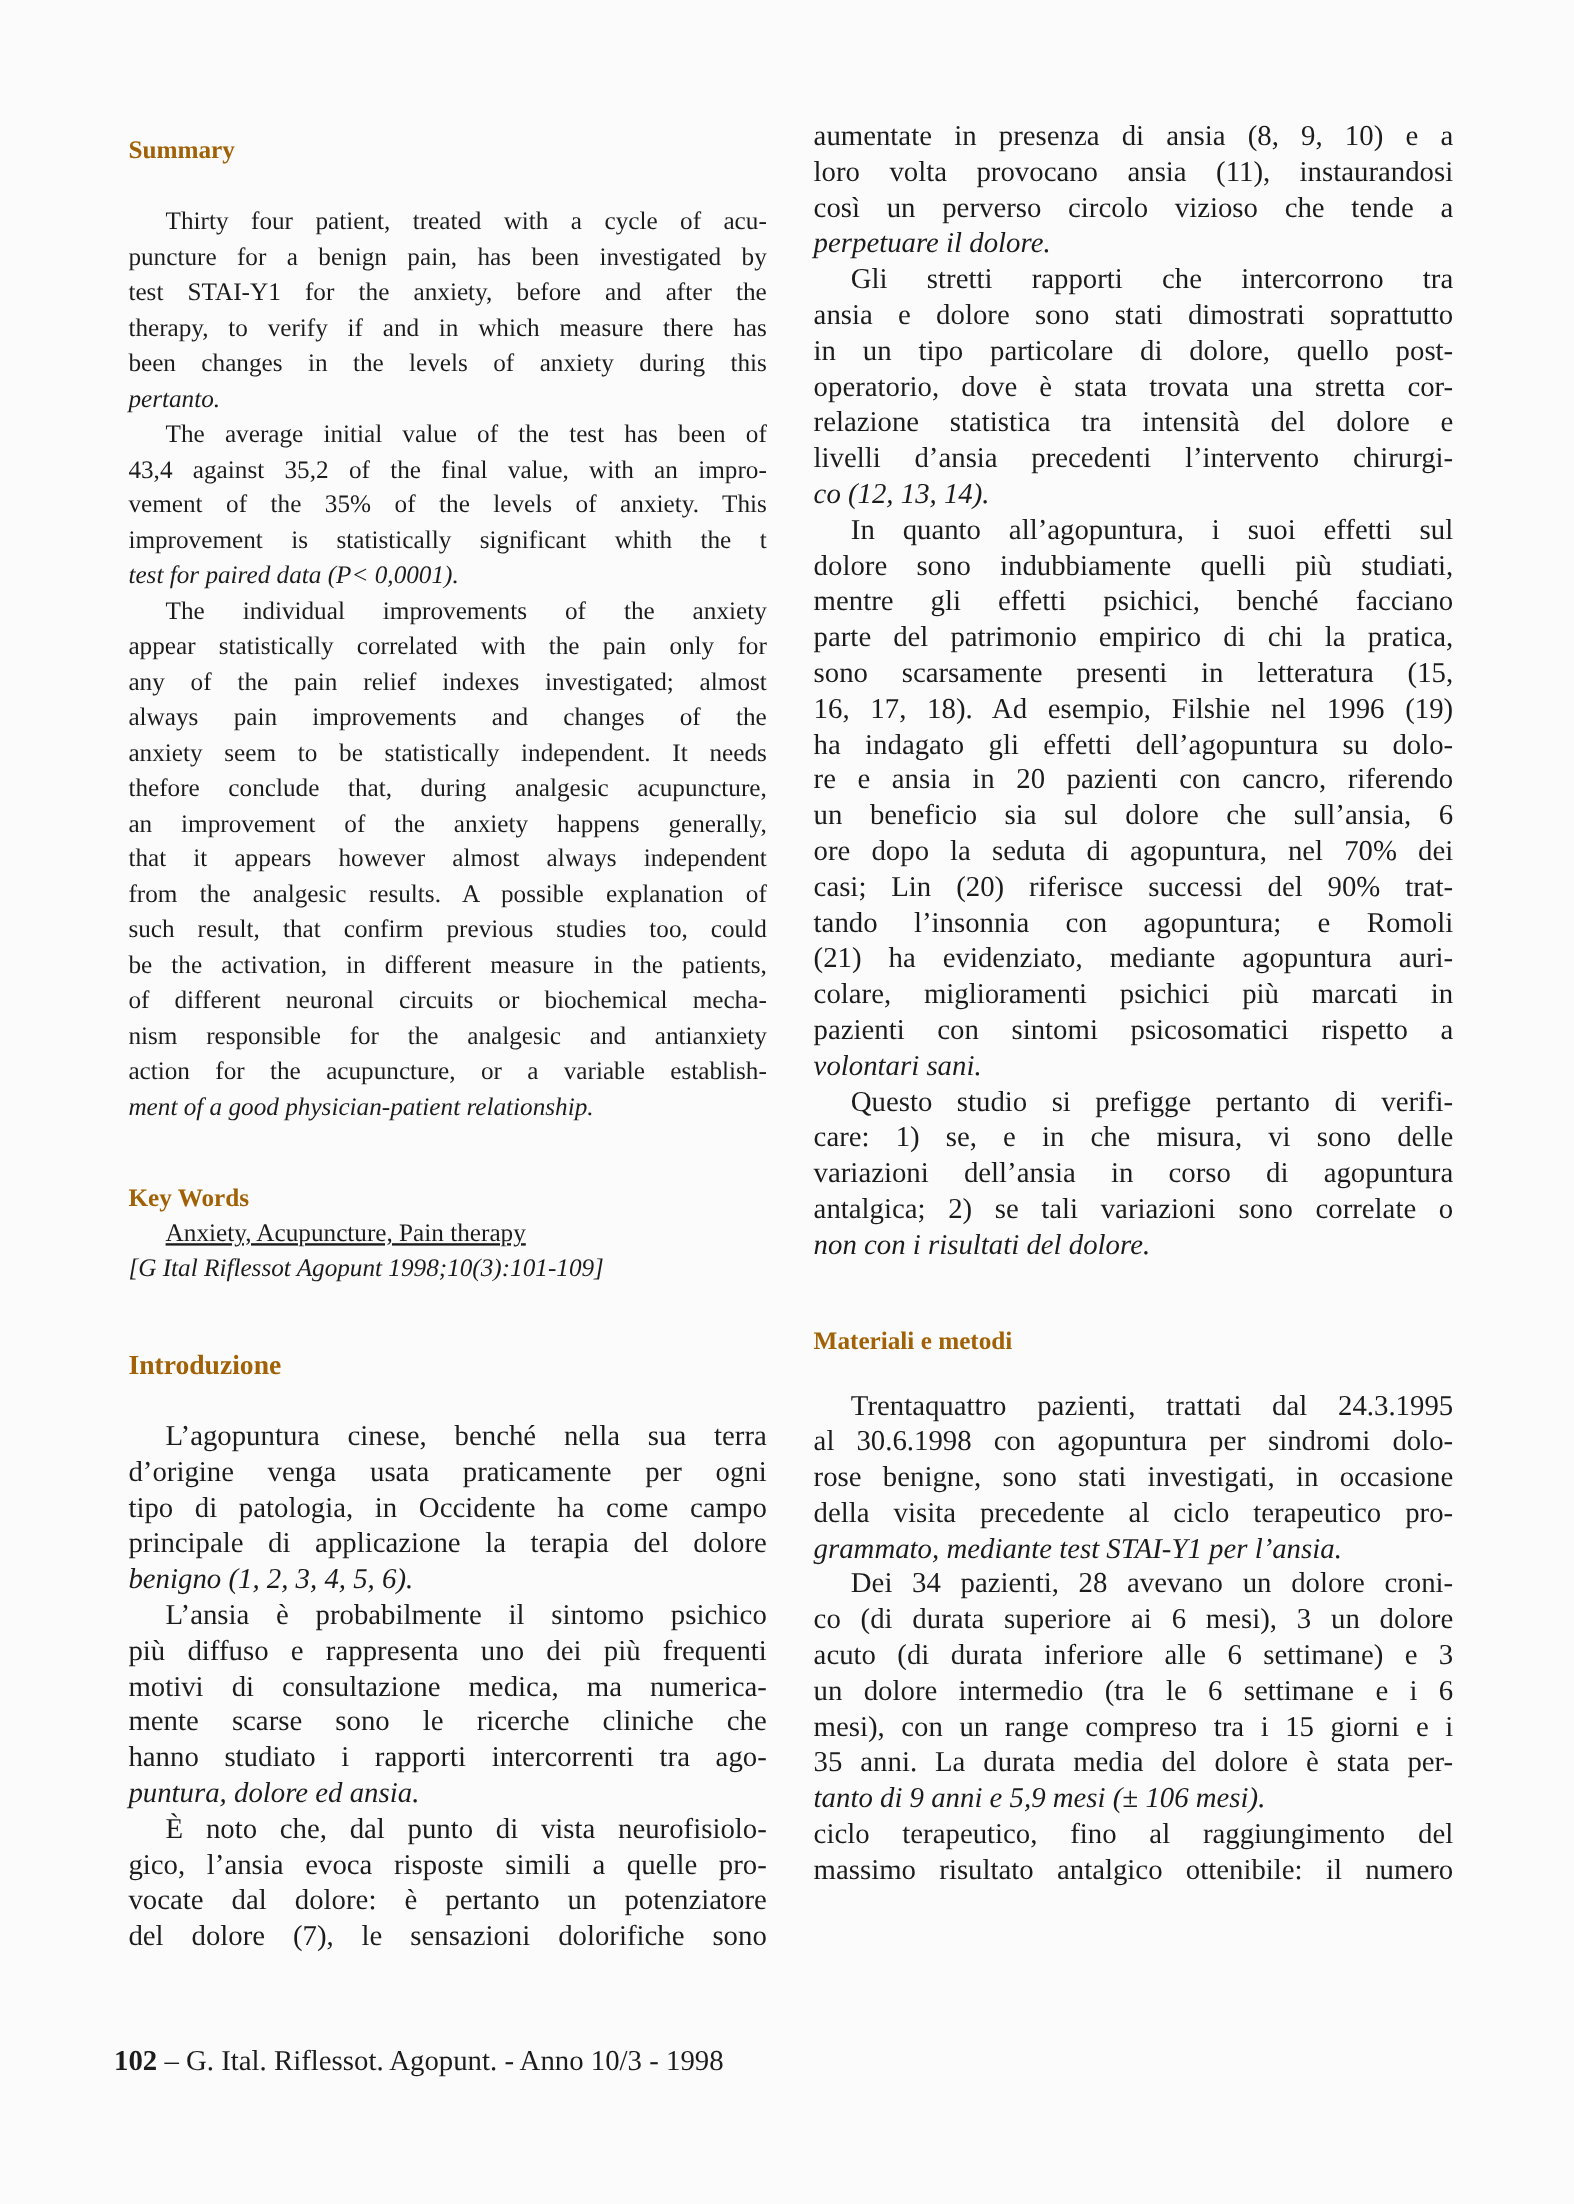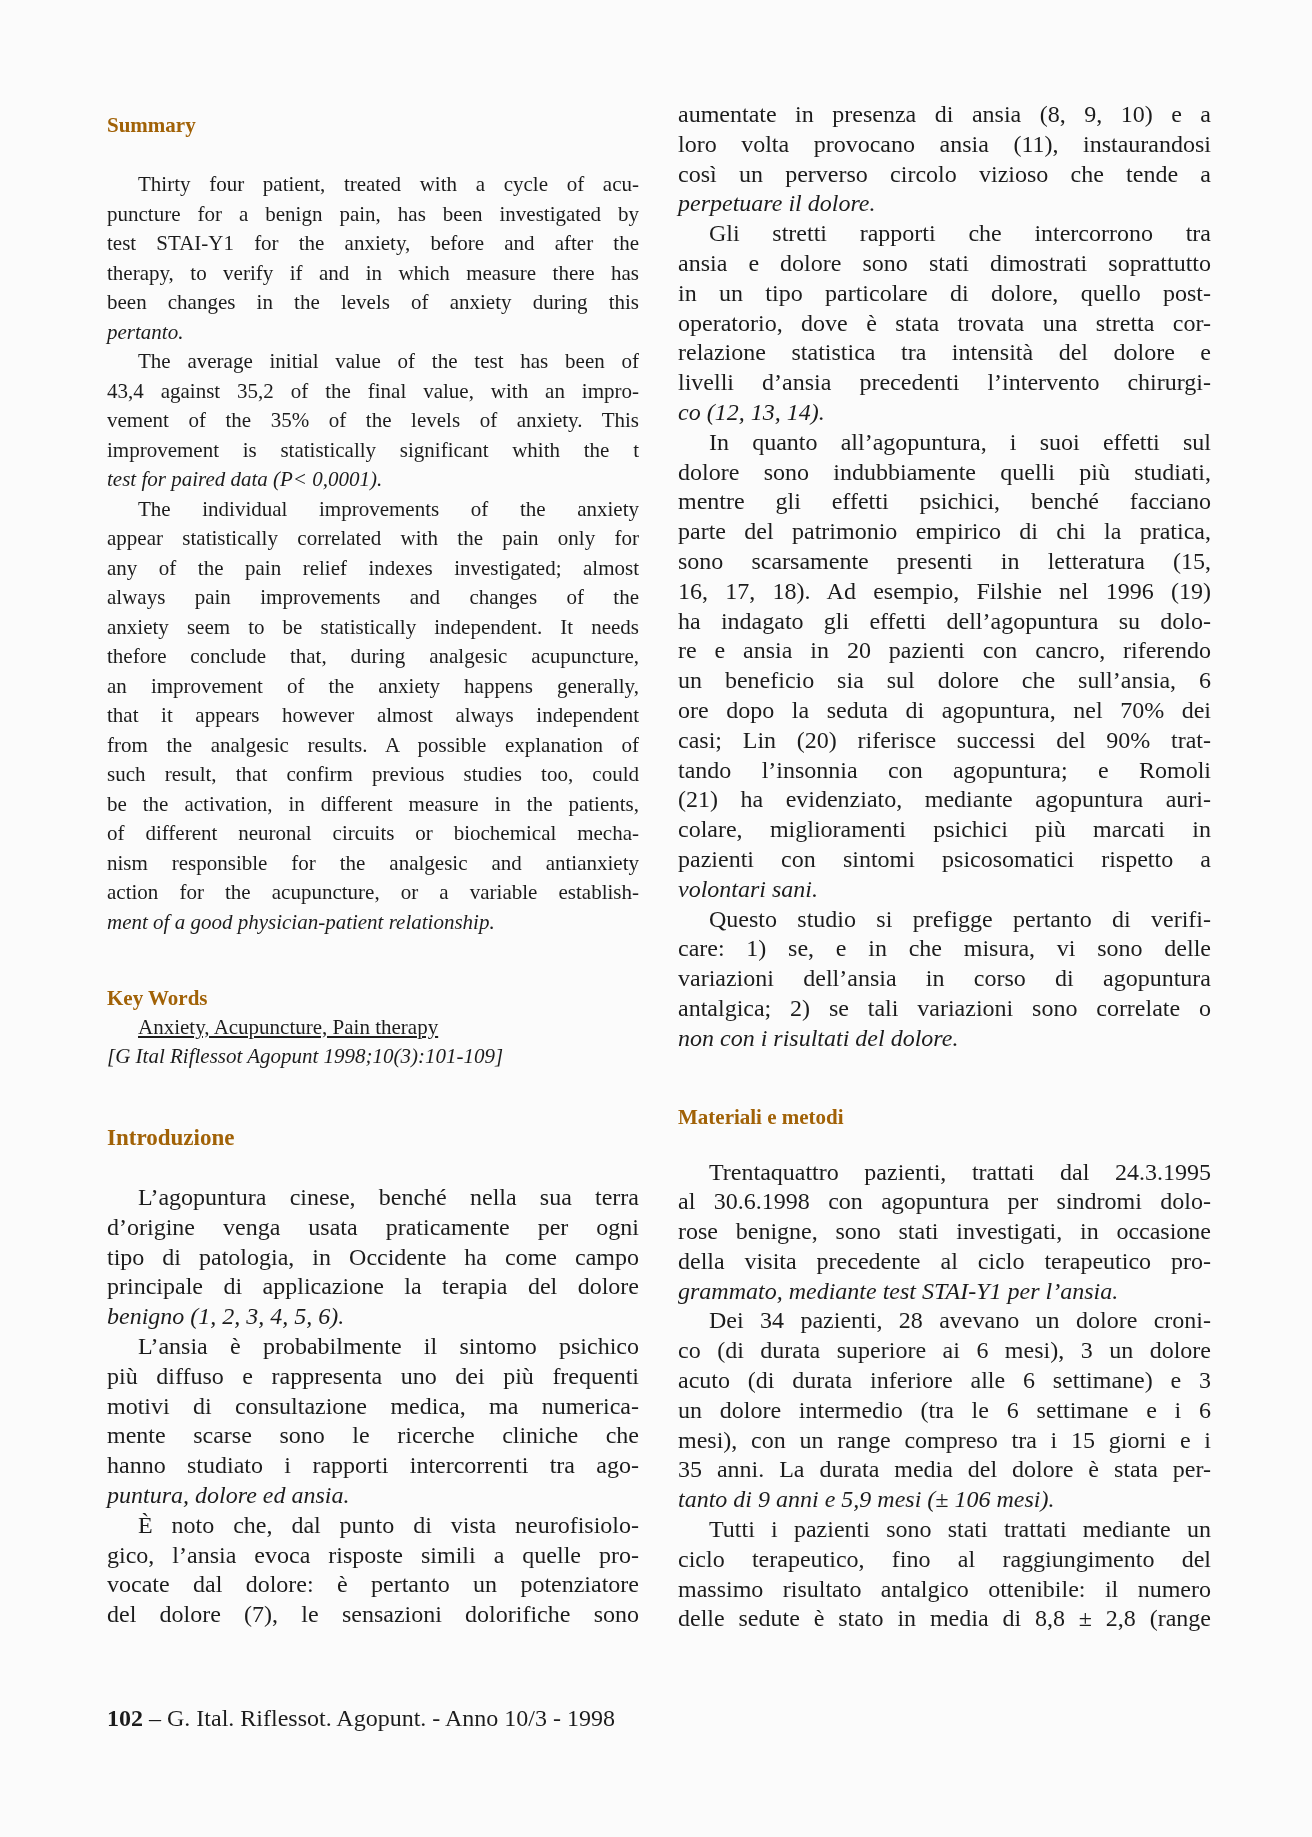--- a/index.html
+++ b/index.html
@@ -25,21 +25,21 @@
     white-space: nowrap;
     height: 29.8px; line-height: 29.8px;
   }
   .line.last { text-align-last: left; font-style: italic; }
   .line.indent { padding-left: 31px; }
   .left-text .line { font-size: 21px; height: 29.5px; line-height: 29.5px; }
   .right-text .line { font-size: 24px; height: 29.8px; line-height: 29.8px; }
   .kw { font-size: 21px; line-height: 29px; padding-left: 31px; display:block;text-decoration:underline; }
   .cite { font-size: 21px; line-height: 29px; font-style: italic; display:block; }
   .footer {
-    position: absolute; left: 107px; top: 1705px;
+    position: absolute; left: 95px; top: 1705px;
     font-size: 24px; white-space: nowrap; color: #1c1c1c;
   }
   .footer .pg { font-weight: bold; }
 </style>
 </head>
 <body>
 
 <div class="col col-left left-text">
 
   <h2 class="heading small">Summary</h2>
@@ -168,22 +168,20 @@
   <div class="para">
     <span class="line indent">Dei 34 pazienti, 28 avevano un dolore croni-</span>
     <span class="line">co (di durata superiore ai 6 mesi), 3 un dolore</span>
     <span class="line">acuto (di durata inferiore alle 6 settimane) e 3</span>
     <span class="line">un dolore intermedio (tra le 6 settimane e i 6</span>
     <span class="line">mesi), con un range compreso tra i 15 giorni e i</span>
     <span class="line">35 anni. La durata media del dolore è stata per-</span>
     <span class="line last">tanto di 9 anni e 5,9 mesi (± 106 mesi).</span>
   </div>
   <div class="para">
-    <span class="line indent">Tutti i pazienti sono stati trattati mediante un</span>
     <span class="line">ciclo terapeutico, fino al raggiungimento del</span>
     <span class="line">massimo risultato antalgico ottenibile: il numero</span>
-    <span class="line">delle sedute è stato in media di 8,8 ± 2,8 (range</span>
   </div>
 </div>
 
 <div class="footer">
   <span class="pg">102</span><span> – </span><span>G. Ital. Riflessot. Agopunt. - Anno 10/3 - 1998</span>
 </div>
 
 </body></html>

